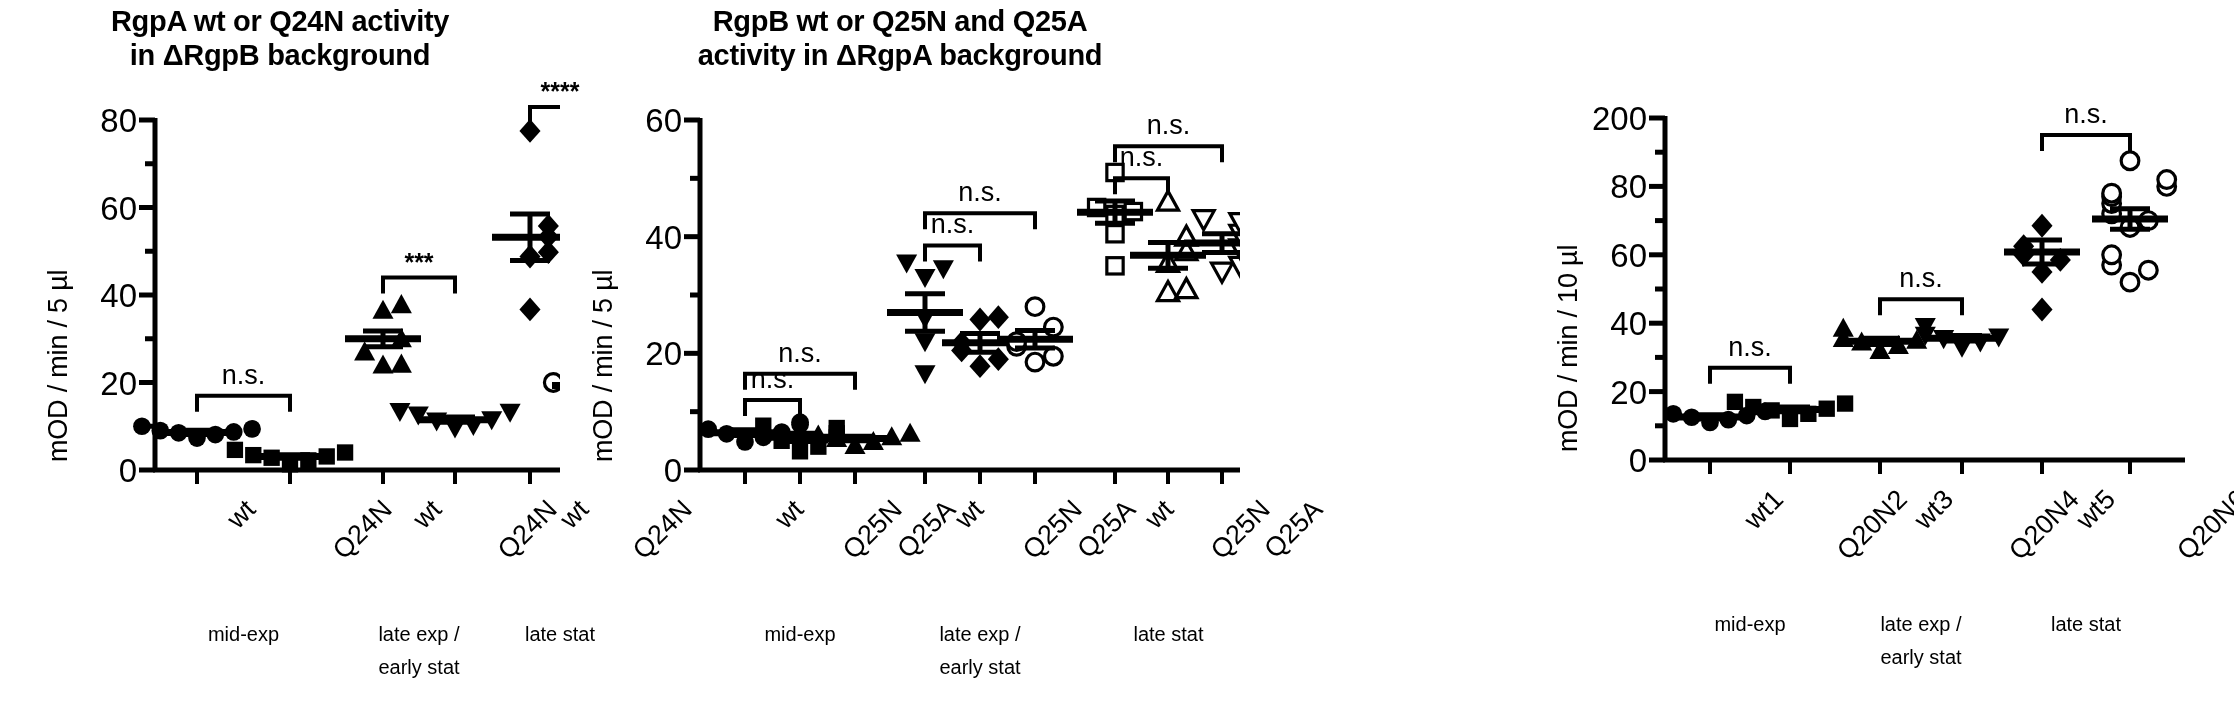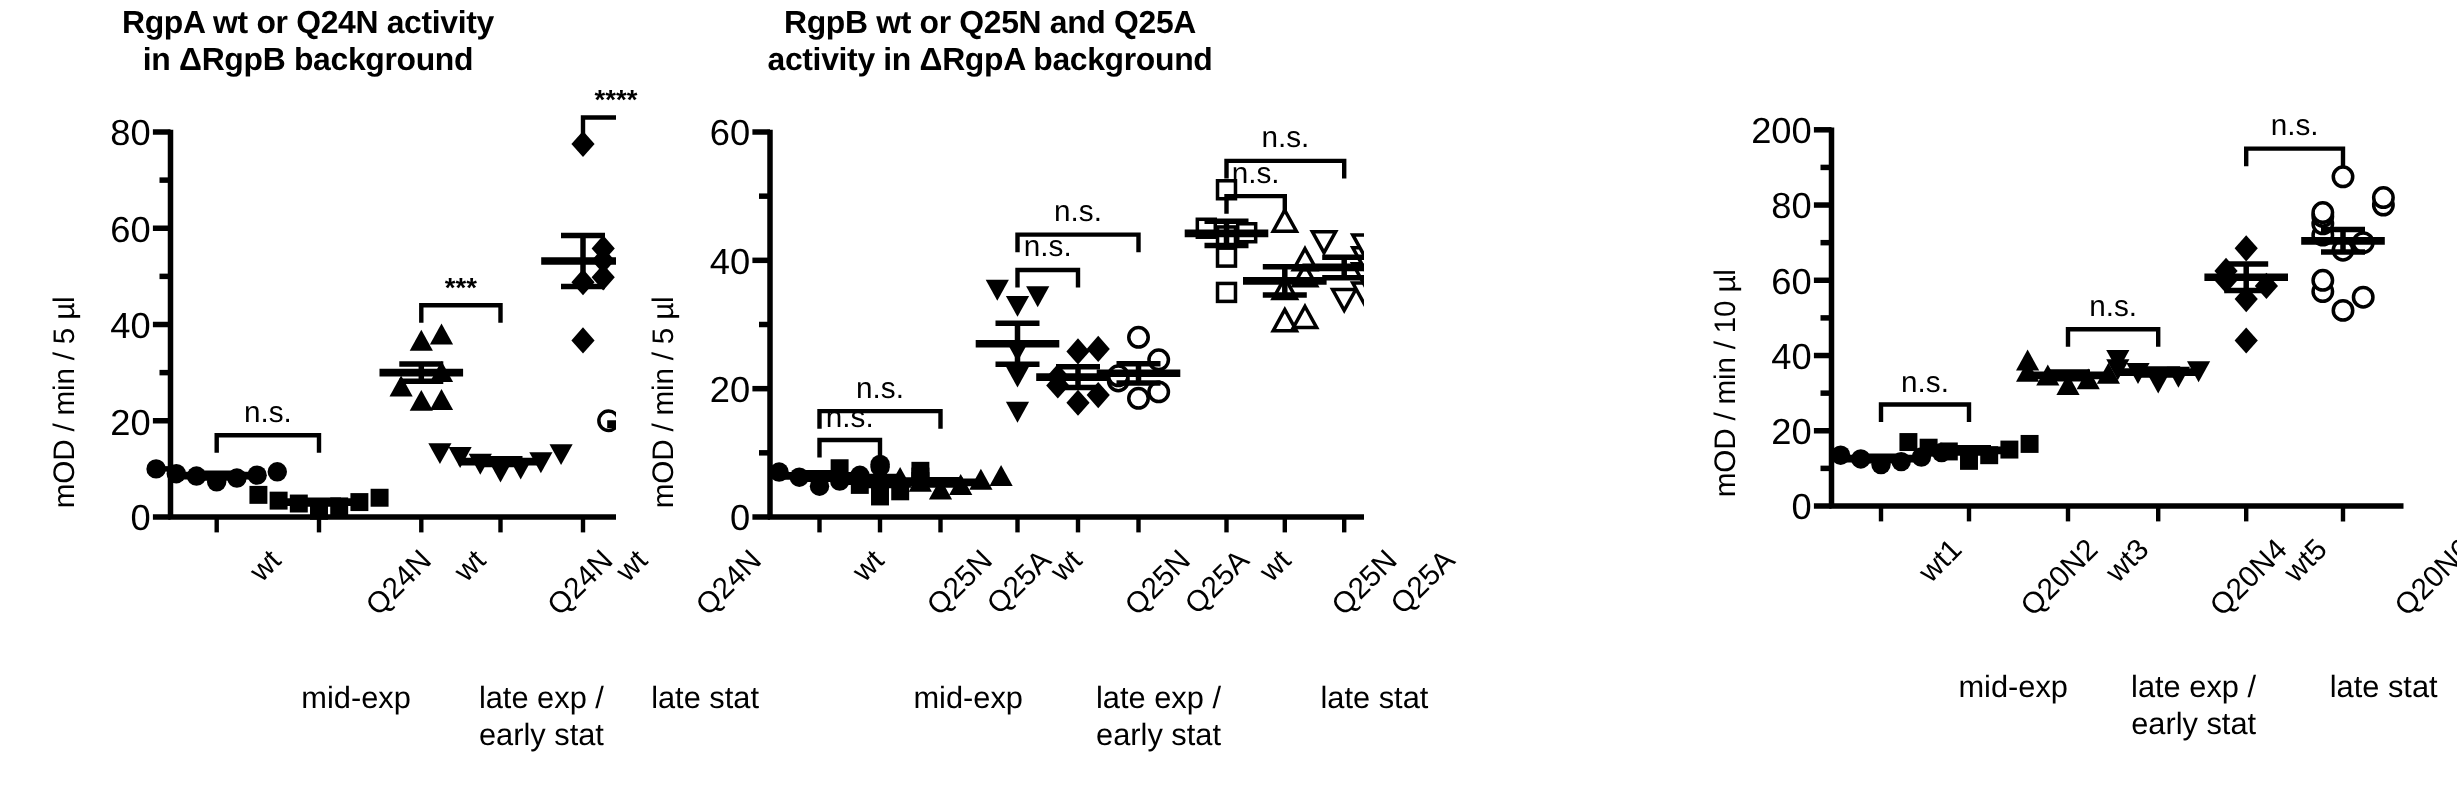--- a/index.html
+++ b/index.html
@@ -54,23 +54,23 @@
   .xtick-label {
     position: absolute;
     font-size: 27px;
     white-space: nowrap;
     transform-origin: 100% 0;
     transform: rotate(-45deg);
     text-align: right;
   }
   .group-label {
     position: absolute;
-    font-size: 28px;
+    font-size: 20px;
     line-height: 33px;
-    text-align: right;
+    text-align: center;
     white-space: pre-line;
   }
   .sig-label {
     position: absolute;
     font-size: 27px;
     white-space: nowrap;
     text-align: center;
   }
   .sig-stars {
     position: absolute;

